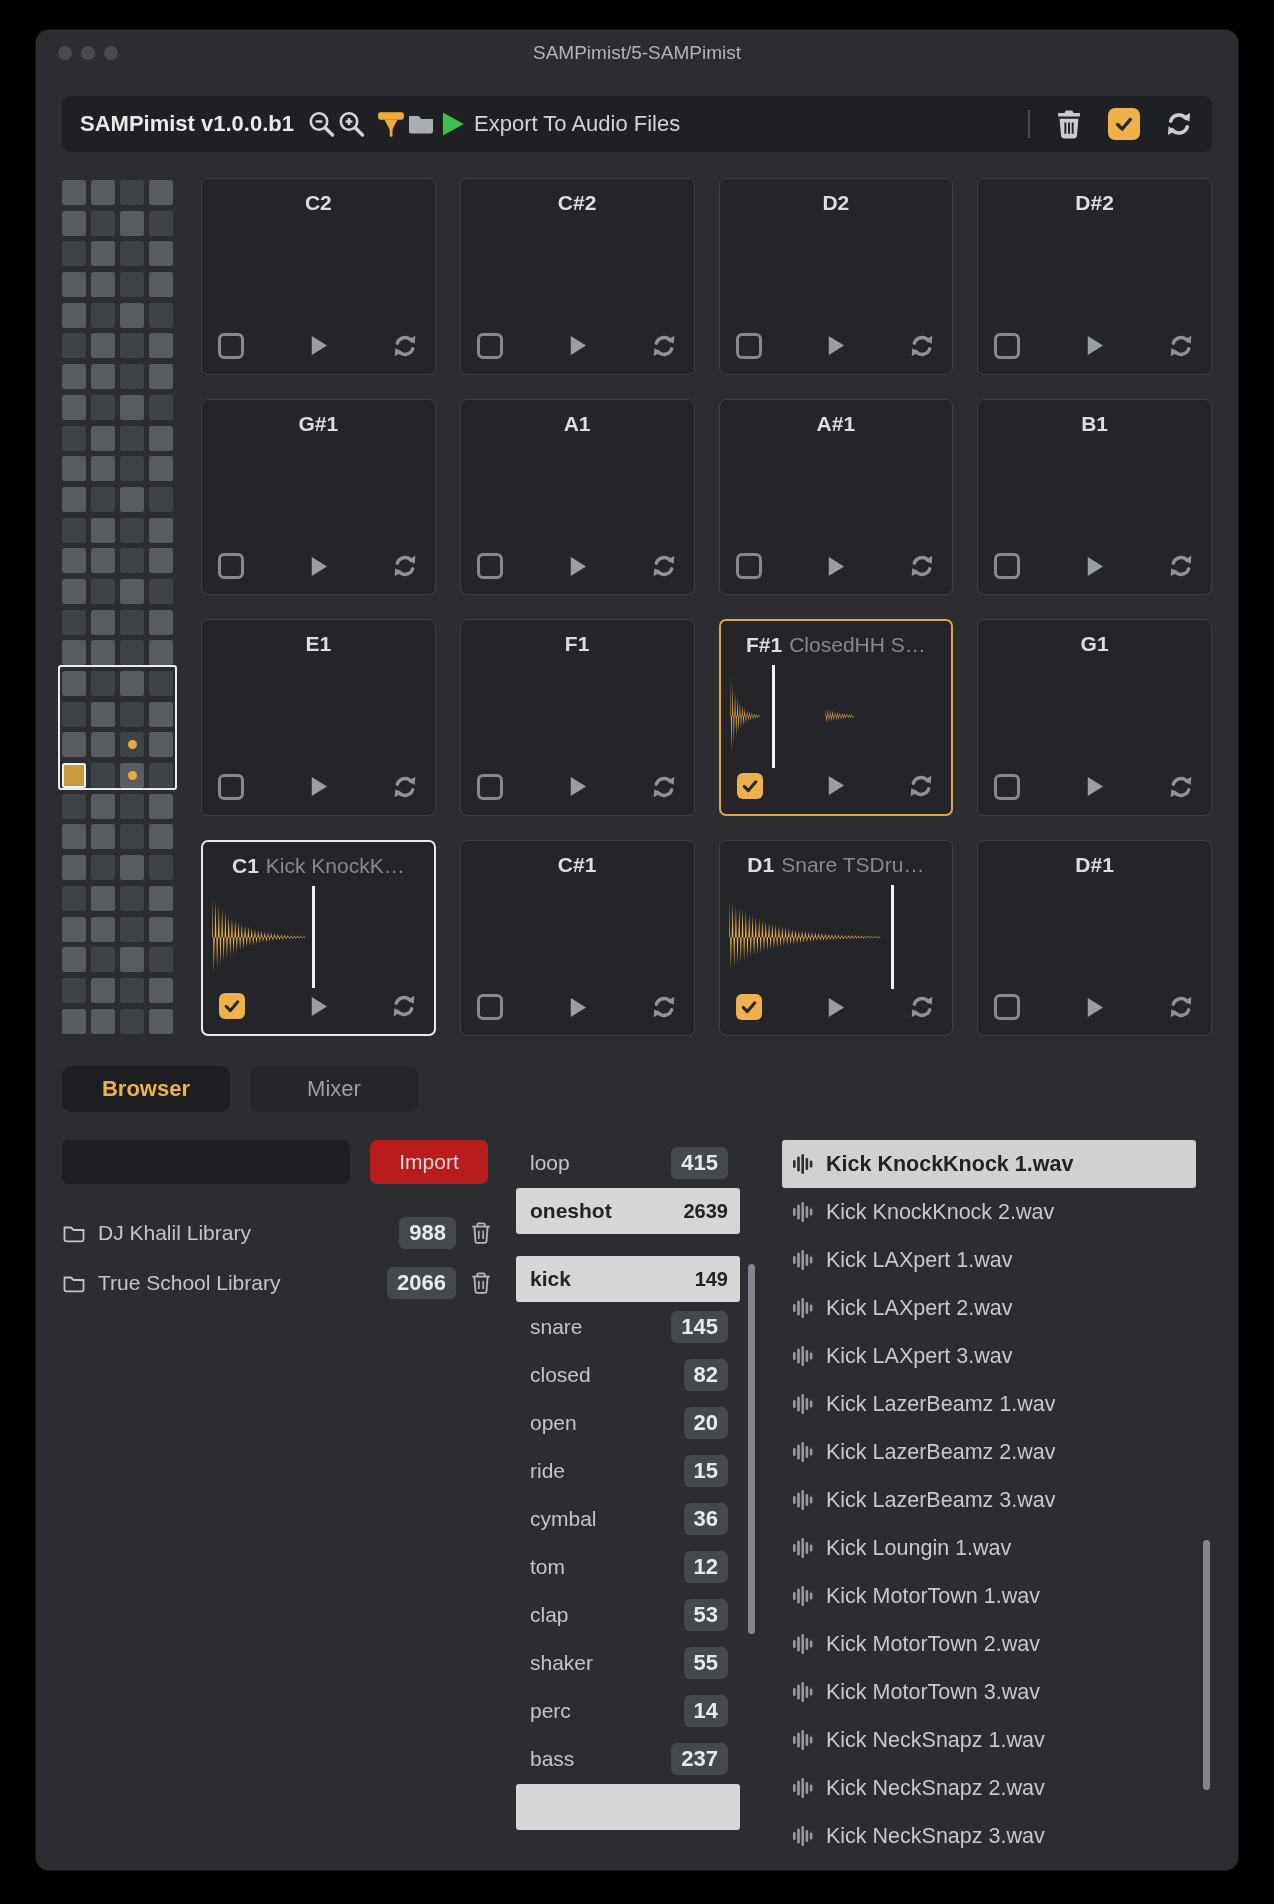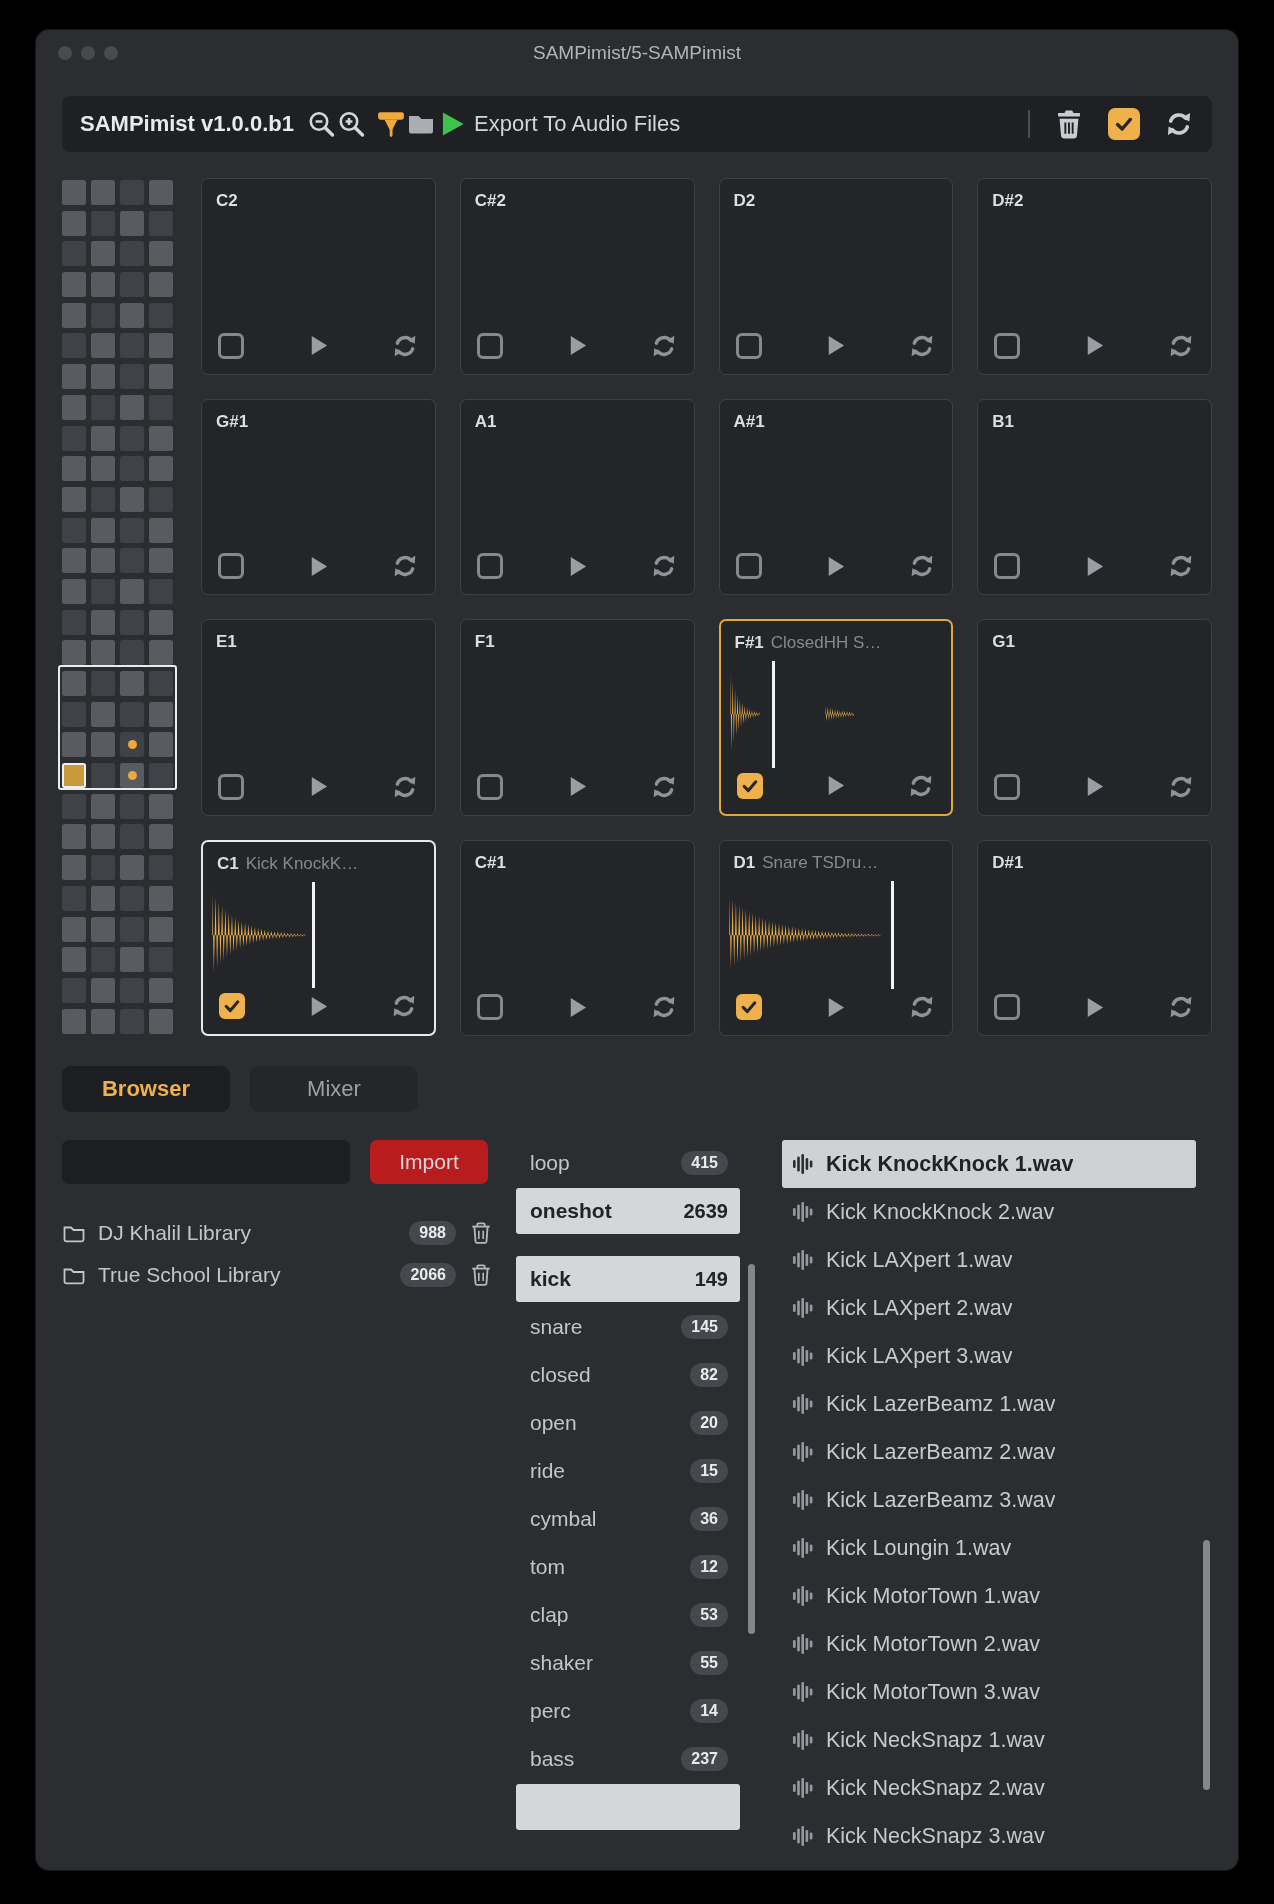--- a/index.html
+++ b/index.html
@@ -29,21 +29,21 @@
   .cell{background:#3f4246;border-radius:2.5px;position:relative;}
   .cell.white{background:#585b60;}
   .cell.selcell{background:#c89a3a;border:2.5px solid #edeff1;box-sizing:border-box;}
   .dot{position:absolute;inset:0;margin:auto;width:9px;height:9px;border-radius:50%;background:#eaa93c;}
   .mbox{position:absolute;left:-4px;top:487px;width:119px;height:125px;border:2.5px solid #e9ebee;border-radius:3px;
     box-sizing:border-box;pointer-events:none;}
   .padgrid{flex:1;display:grid;grid-template-columns:repeat(4,1fr);grid-template-rows:repeat(4,1fr);gap:24px;min-width:0;}
   .pad{background:#232529;border:1.5px solid #3e4145;border-radius:7px;display:flex;flex-direction:column;overflow:hidden;position:relative;box-sizing:border-box;}
   .pad.sel-orange{border:2.5px solid #e3a63e;}
   .pad.sel-white{border:2.5px solid #e8e9eb;}
-  .pad-head{padding:12px 14px 0;font-size:17px;white-space:nowrap;overflow:hidden;flex:none;}
+  .pad-head{padding:12px 14px 0;font-size:21px;white-space:nowrap;overflow:hidden;flex:none;text-align:center;}
   .pad-note{color:#dcdee0;font-weight:600;}
   .pad-sample{color:#86898d;margin-left:7px;}
   .pad-wave{flex:1;position:relative;margin:8px 6px 2px;min-height:0;}
   .wave{position:absolute;inset:0;width:100%;height:100%;}
   .playhead{position:absolute;top:0;bottom:0;width:3px;background:#f1f2f3;}
   .pad-ctrl{display:flex;align-items:center;justify-content:space-between;padding:2px 16px 14px;flex:none;}
   .cb{width:26px;height:26px;border:3px solid #85888d;border-radius:6px;box-sizing:border-box;}
   .cb-on{border:none;background:#eeb14b;display:flex;align-items:center;justify-content:center;}
   .cb-on svg{width:20px;height:20px;}
   .pad-play{width:23px;height:25px;color:#9a9da2;flex:none;}
@@ -56,25 +56,25 @@
   
   .browser{display:flex;margin-top:28px;flex:1;min-height:0;gap:24px;}
   .col-left{width:430px;flex:none;}
   .col-mid{width:242px;flex:none;position:relative;overflow:hidden;}
   .col-right{flex:1;position:relative;min-width:0;overflow:hidden;}
   .search-row{display:flex;gap:20px;}
   .search-input{width:288px;height:44px;background:#1c1e21;border:none;border-radius:7px;color:#dfe1e3;font-size:20px;
     padding:0 14px;box-sizing:border-box;outline:none;}
   .import-btn{width:118px;height:44px;background:#b91c1c;border:none;border-radius:7px;color:#d6d8da;font-size:21px;
     font-family:inherit;}
-  .libs{margin-top:28px;display:flex;flex-direction:column;}
+  .libs{margin-top:28px;display:flex;flex-direction:column;gap:8px;}
   .lrow{display:flex;align-items:center;height:42px;gap:12px;font-size:21px;color:#c3c5c8;}
   .folder{width:24px;height:24px;color:#c3c5c8;flex:none;}
   .lib-right{margin-left:auto;display:flex;align-items:center;gap:14px;}
-  .pill{background:#45484c;color:#e9eaec;font-size:16px;font-weight:bold;border-radius:12px;padding:3px 10px;}
+  .pill{background:#45484c;color:#e9eaec;font-size:22px;font-weight:bold;border-radius:6px;padding:3px 10px;}
   .trash-sm{width:22px;height:24px;color:#b4b7bb;flex:none;}
   .crow{height:46px;display:flex;align-items:center;padding:0 12px 0 14px;font-size:21px;color:#c3c5c7;border-radius:3px;
     margin-right:18px;box-sizing:border-box;}
   .crow + .crow{margin-top:2px;}
   .crow.sel{background:#d5d6d8;color:#212327;font-weight:bold;}
   .crow-label{flex:1;white-space:nowrap;overflow:hidden;}
   .crow-count-sel{color:#212327;font-weight:bold;font-size:20px;}
   .cat-list{margin-top:22px;}
   .cat-sliver{height:46px;background:#d5d6d8;border-radius:3px;margin-right:18px;margin-top:2px;}
   .mid-thumb{position:absolute;right:3px;top:124px;width:7px;height:370px;background:#83878c;border-radius:4px;}

